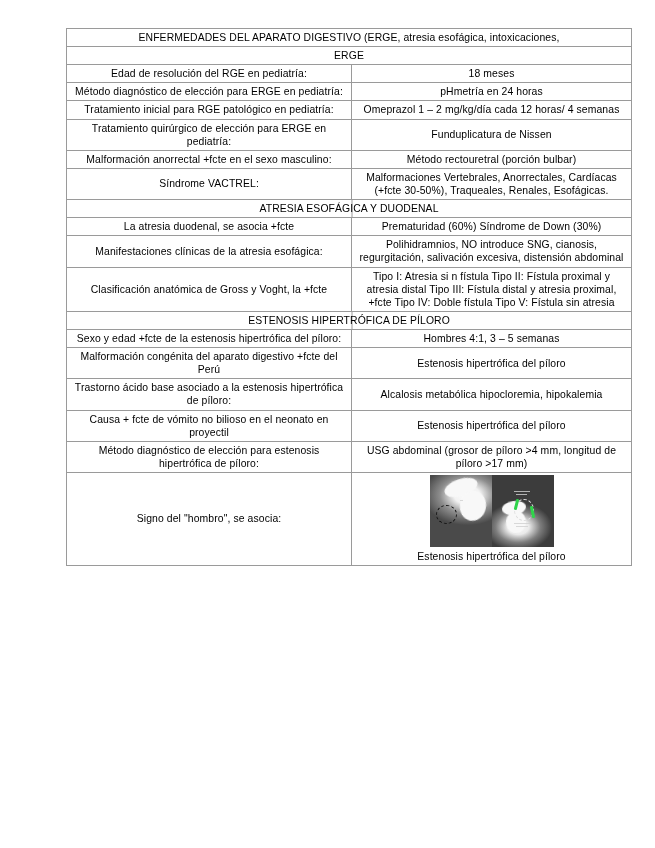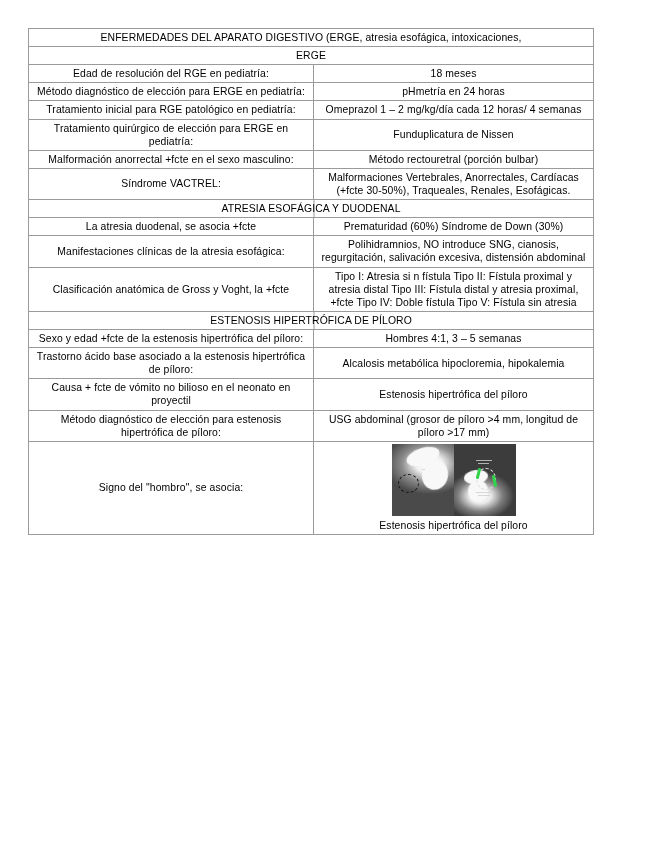--- a/index.html
+++ b/index.html
@@ -13,21 +13,21 @@
     height: 848px;
     font-family: "Liberation Sans", sans-serif;
     color: #000000;
     overflow: hidden;
   }
   .page {
     position: relative;
     width: 524px;
     height: 848px;
     box-sizing: border-box;
-    padding: 28px 45px 0 28px;
+    padding: 28px 45px 0 66px;
   }
   table.notes {
     width: 565px;
     border-collapse: collapse;
     table-layout: fixed;
   }
   table.notes td {
     border: 1px solid #9a9a9a;
     padding: 2px 4px;
     vertical-align: middle;
@@ -206,20 +206,24 @@
 Tipo V: Fístula sin atresia</td>
       </tr>
 
       <tr>
         <td class="section with-divider" colspan="2">ESTENOSIS HIPERTRÓFICA DE PÍLORO</td>
       </tr>
 
       <tr>
         <td class="term">Sexo y edad +fcte de la estenosis hipertrófica del píloro:</td>
         <td class="value">Hombres 4:1, 3 – 5 semanas</td>
+      </tr>
+      <tr>
+        <td class="term">Malformación congénita del aparato digestivo +fcte del Perú</td>
+        <td class="value">Estenosis hipertrófica del píloro</td>
       </tr>
       <tr>
         <td class="term">Trastorno ácido base asociado a la estenosis hipertrófica de píloro:</td>
         <td class="value">Alcalosis metabólica hipocloremia, hipokalemia</td>
       </tr>
       <tr>
         <td class="term">Causa + fcte de vómito no bilioso en el neonato en proyectil</td>
         <td class="value">Estenosis hipertrófica del píloro</td>
       </tr>
       <tr>

